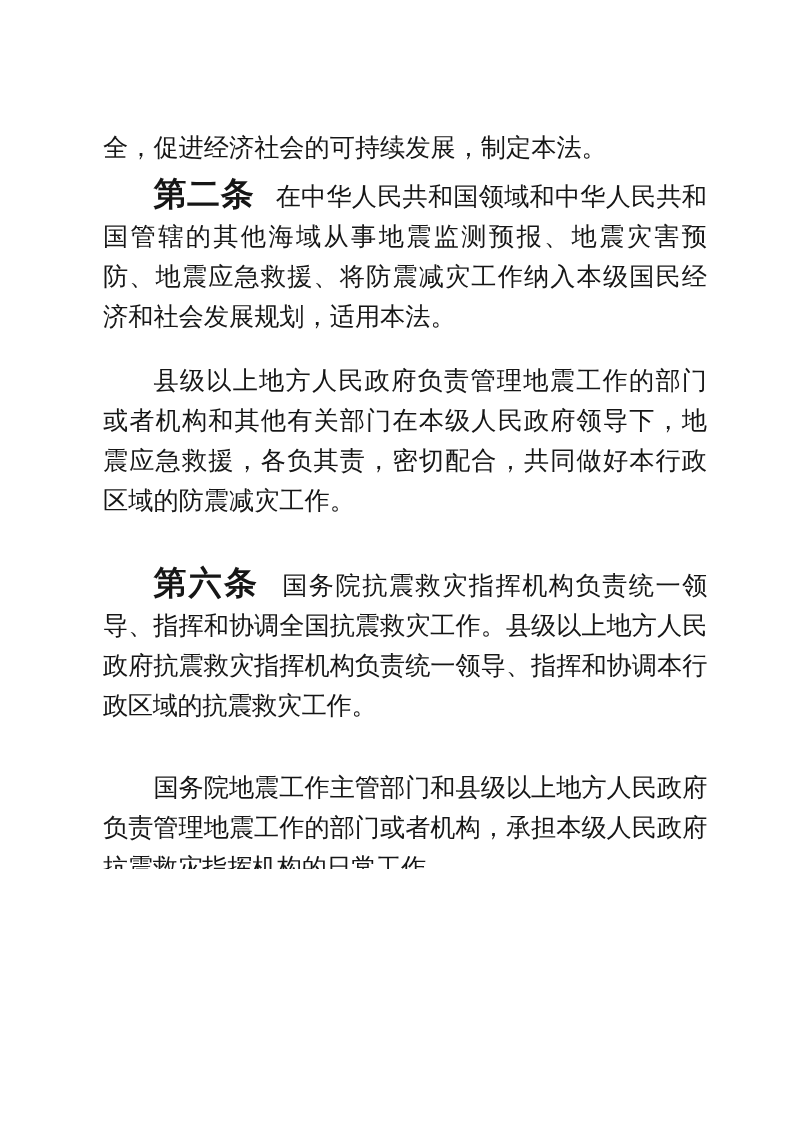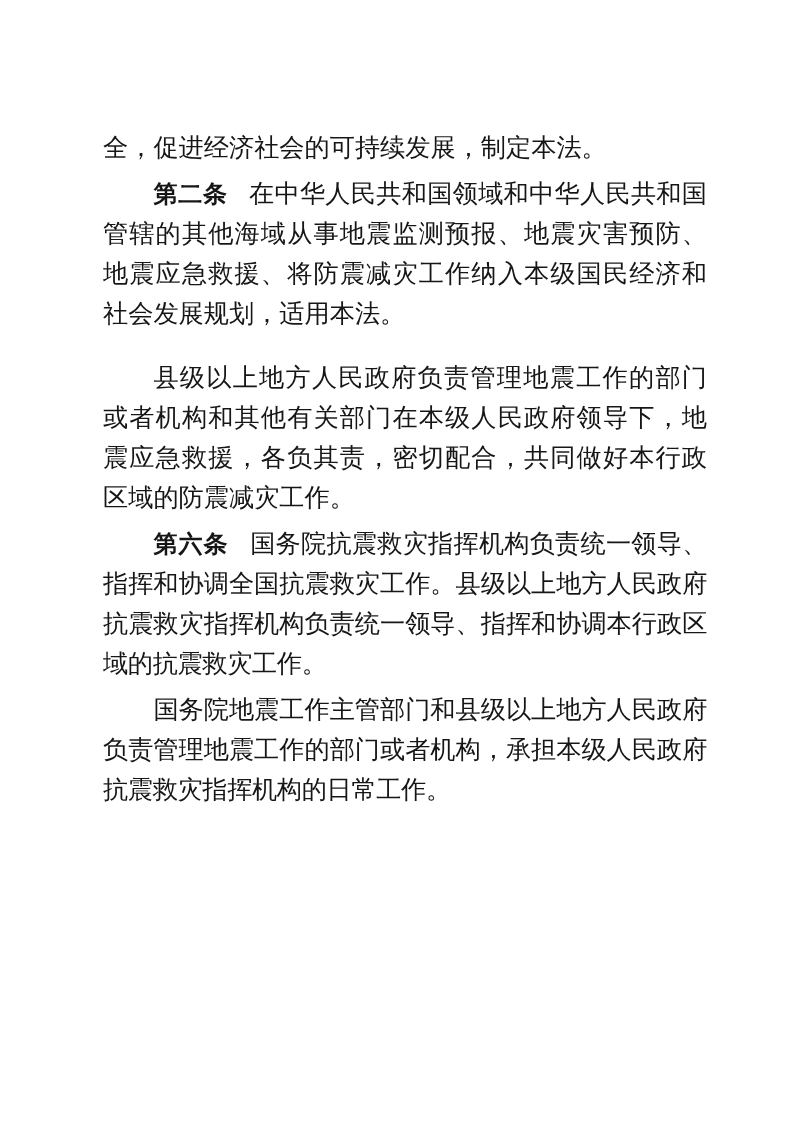--- a/index.html
+++ b/index.html
@@ -45,31 +45,32 @@
     text-indent: 50.4px;
   }
   
   .gap {
     height: 6px;
   }
   
   .art {
     font-weight: 700;
     font-family: "DejaVu Sans", "Liberation Sans", sans-serif;
-    font-size: 24px;
+    font-size: 33px;
     letter-spacing: 0.5px;
   }
   
   .art-sep {
     display: inline-block;
     width: 21px;
   }
   
   .dense {
     letter-spacing: -0.35px;
+    margin-top: 36px;
   }
   .page-number {
     position: absolute;
     left: 103px;
     top: 1032px;
     width: 120px;
     text-align: center;
     font-family: "DejaVu Serif", "Liberation Serif", serif;
     font-size: 21px;
     color: #3a3a3a;

